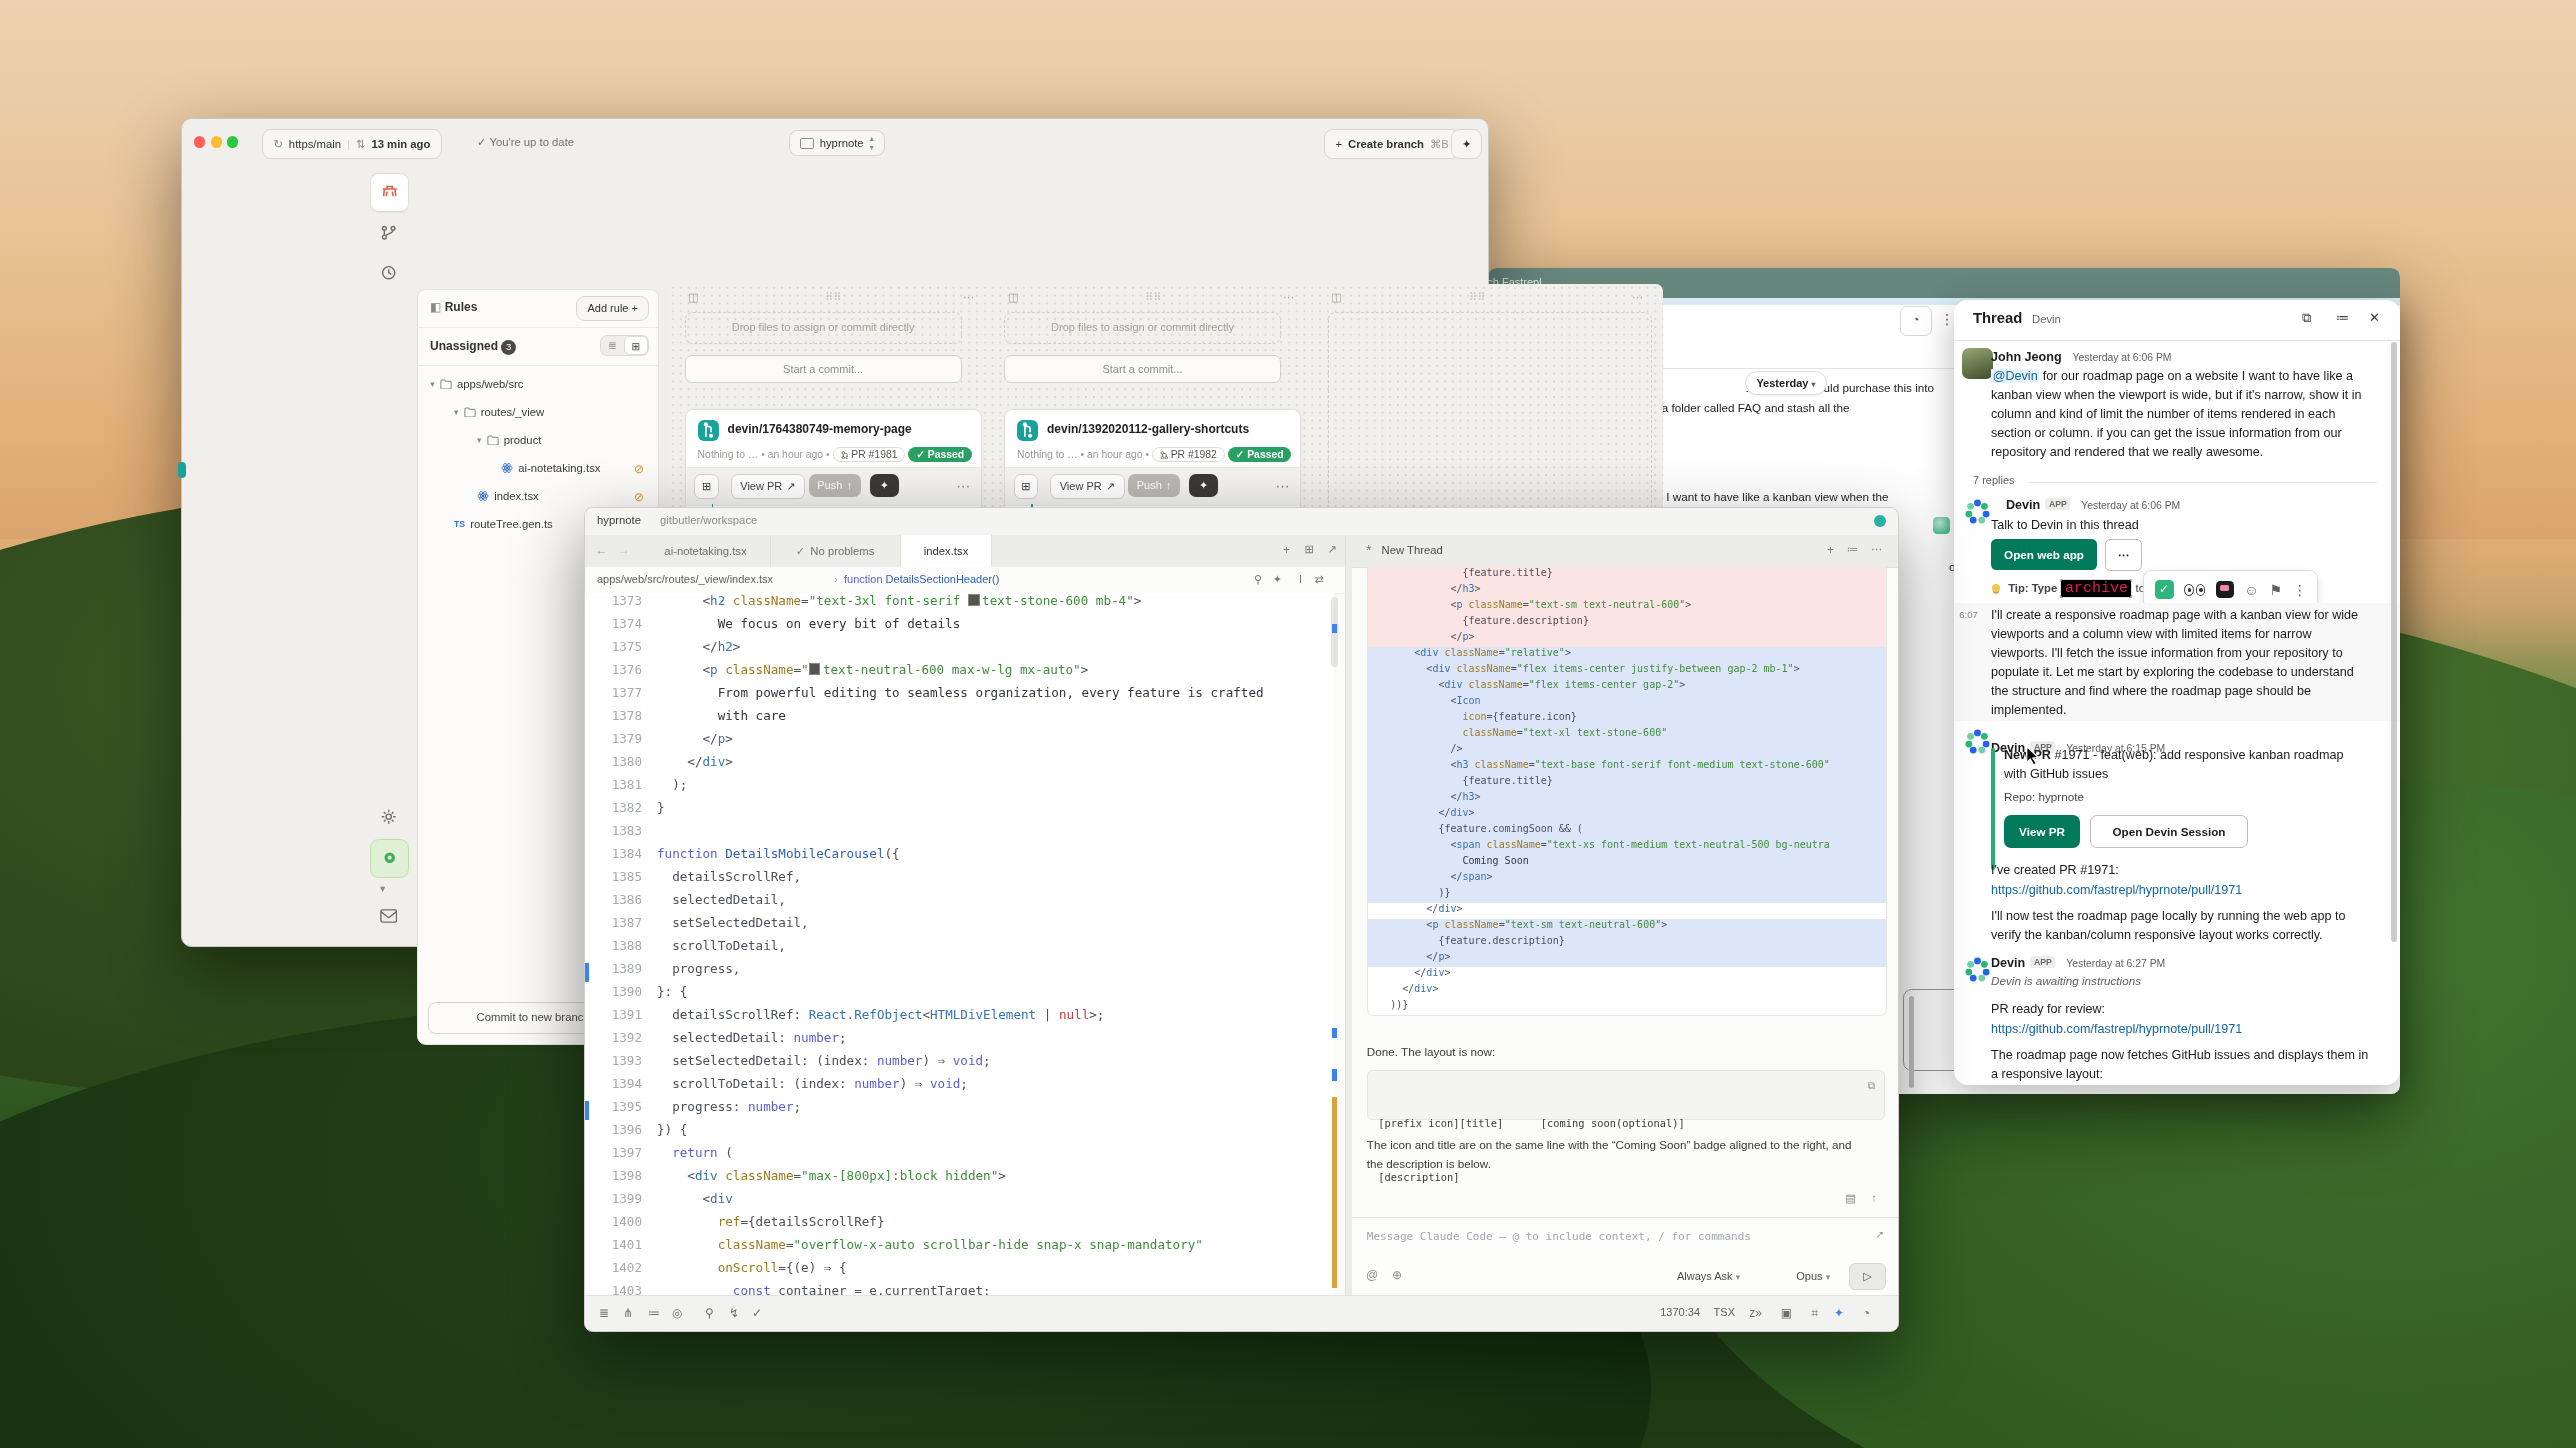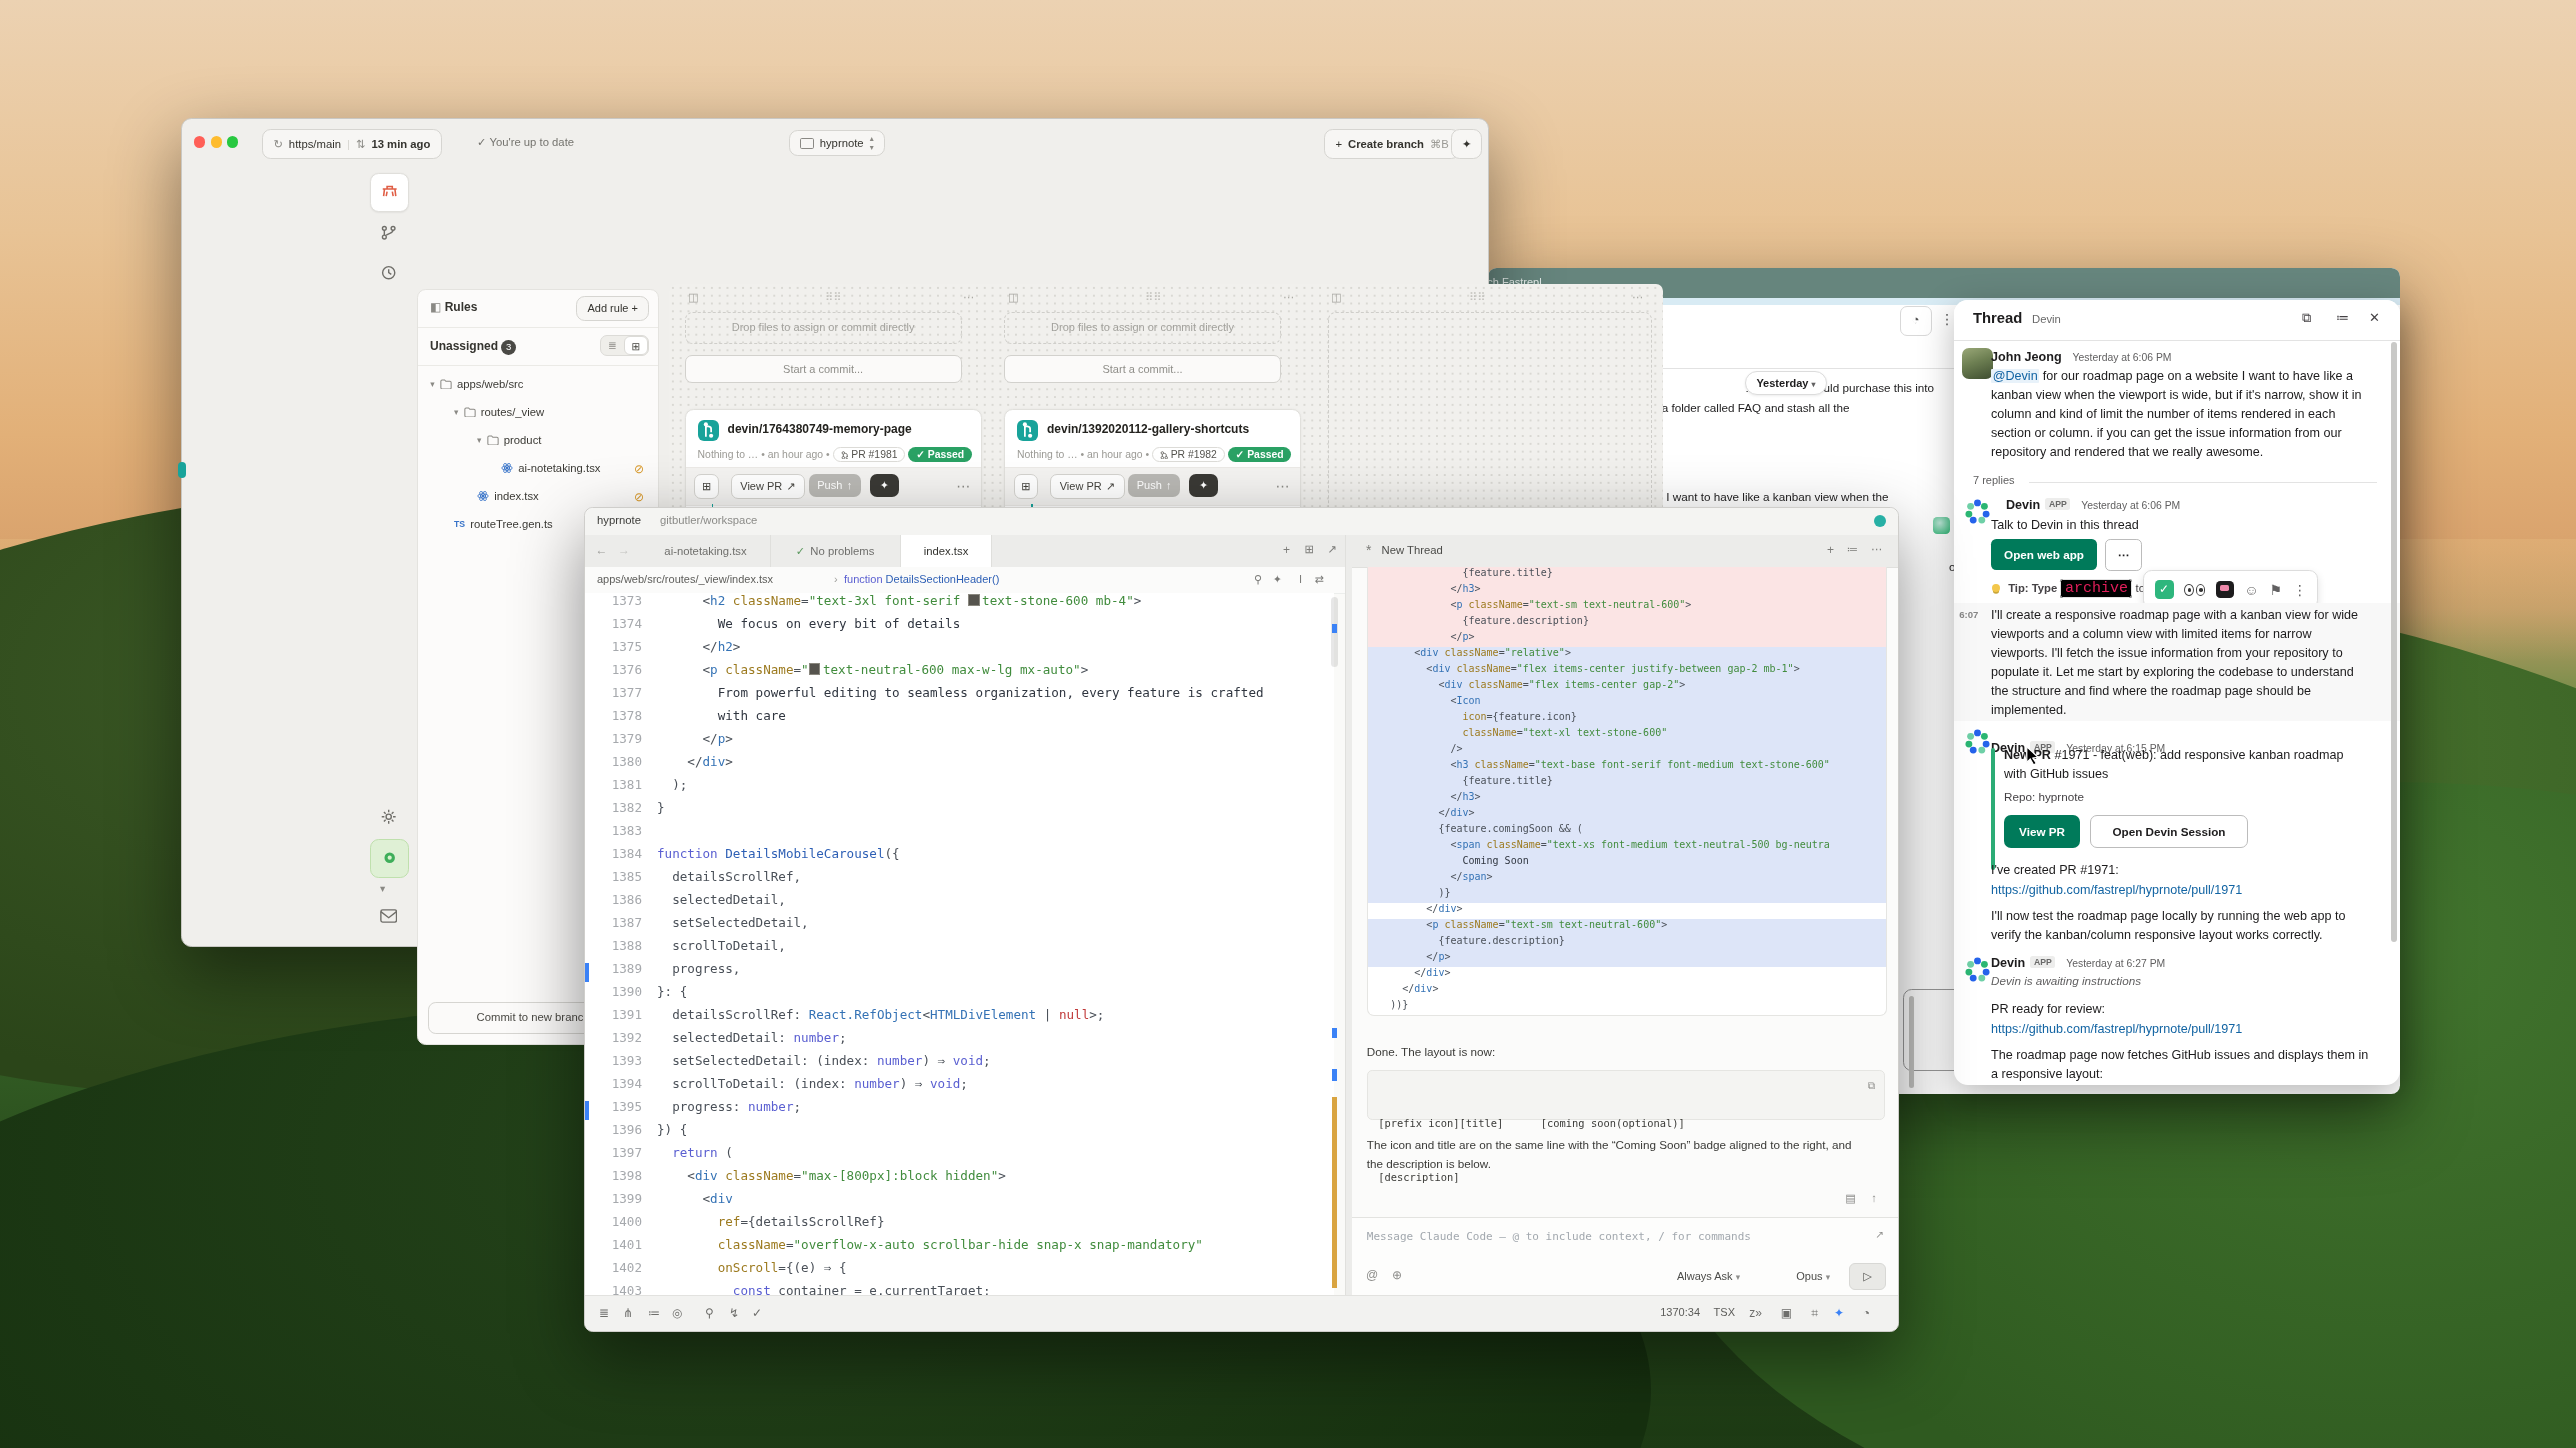--- a/index.html
+++ b/index.html
@@ -20,21 +20,21 @@
 
   
   #slack{left:1488px;top:268px;width:912px;height:826px;border-radius:8.7px;background:#fff;z-index:10;}
   .sl-titlebar{position:absolute;left:0;top:0;right:0;height:29.5px;background:#66857d;border-radius:8.7px 8.7px 0 0;}
   .sl-title{position:absolute;left:-24px;top:7.8px;color:#e7eeec;font-size:11px;}
   .sl-bluestrip{position:absolute;left:0;top:29.5px;right:0;height:7px;background:#d8ebf4;}
   .sl-bellbtn{position:absolute;left:412px;top:38px;width:29.5px;height:28px;border:0.9px solid #d8d8d8;border-radius:7px;color:#555;font-size:13px;text-align:center;line-height:26px;background:#fff;}
   .sl-kebab{position:absolute;left:452px;top:43px;color:#555;font-size:14px;}
   .sl-tabrow{position:absolute;left:0;top:76px;width:466px;height:24px;border-bottom:0.9px solid #e2e2e2;color:#454245;font-size:11.3px;}
   .sl-msg{color:#1d1c1d;font-size:11.7px;line-height:19px;}
-  .sl-ts{color:#868686;font-size:9px;font-weight:bold;}
+  .sl-ts{color:#868686;font-size:9px;}
   .sl-datepill{position:absolute;left:257px;top:103px;background:#fff;border:0.9px solid #dcdcdc;border-radius:868px;padding:5.2px 10.4px;font-size:11px;font-weight:bold;color:#1d1c1d;box-shadow:0 0.9px 2.6px rgba(0,0,0,.08);}
   .sl-frag-avatar{position:absolute;left:445px;top:249px;width:17.4px;height:17.4px;border-radius:4.3px;background:radial-gradient(circle at 40% 35%,#bfe8d9,#2bb673);}
   .sl-scroll{position:absolute;left:421px;top:728px;width:5.2px;height:92px;border-radius:2.6px;background:#c3c3c1;}
   .sl-inputfrag{position:absolute;left:415px;top:721px;width:70px;height:80px;border:0.9px solid #9a9a9a;border-radius:8.7px;background:#fff;}
 
   
   #thread{position:absolute;left:466px;top:32px;width:446px;height:785px;background:#fff;border-radius:14px;box-shadow:0 10.4px 35px rgba(0,0,0,.28);overflow:hidden;z-index:11;}
   .th-header{position:absolute;left:0;top:0;right:0;height:40px;border-bottom:0.9px solid #e3e3e3;background:#fff;}
   .th-title{position:absolute;left:19px;top:9.6px;font-size:14.8px;font-weight:bold;color:#1d1c1d;}
   .th-sub{position:absolute;left:78px;top:13px;font-size:11.3px;color:#696969;}

